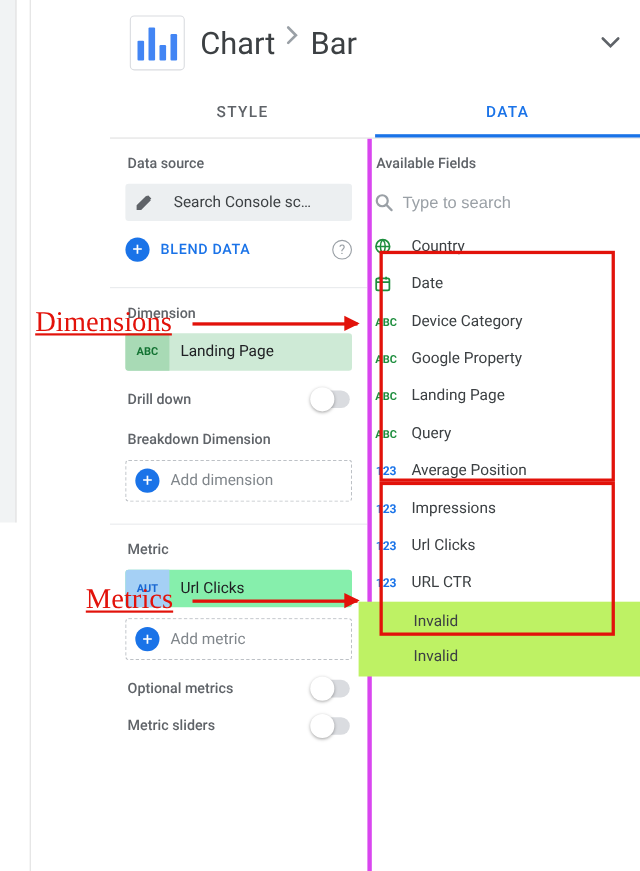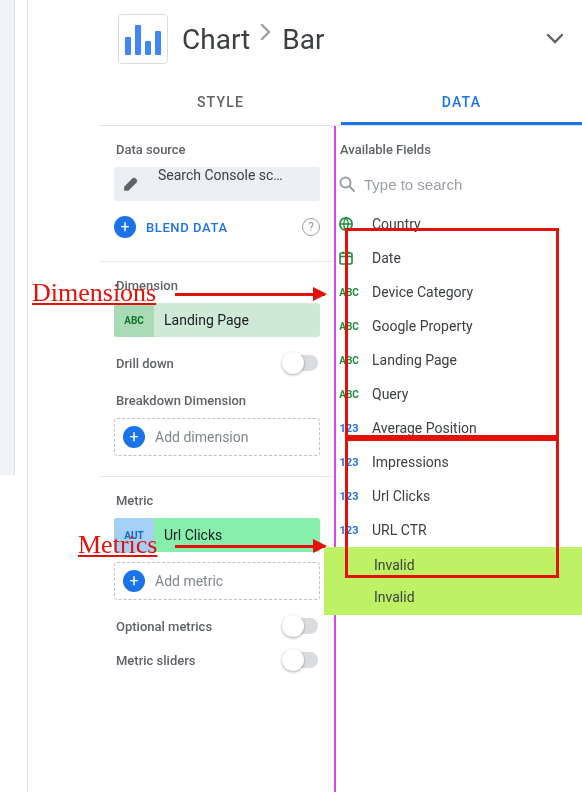--- a/index.html
+++ b/index.html
@@ -106,36 +106,36 @@
     display: flex;
     overflow: hidden;
   }
   .col-left {
     width: 234px;
     padding: 16px 14px 0 14px;
     overflow-y: auto;
   }
   .col-right {
     flex: 1;
-    border-left: 2px solid #d946ef;
+    border-left: 4px solid #d946ef;
     padding: 16px 14px 0 2px;
     position: relative;
   }
 
   .section-title {
     font-size: 13px;
     font-weight: 500;
     color: #5f6368;
     margin: 0 0 10px 2px;
   }
   .section-title.mt { margin-top: 22px; }
 
   
   .ds-chip {
-    display:flex; 
+    display:flex; align-items:center;
     background:#eceff1; height:34px;
     border-radius:3px; padding:0 10px 0 0;
     gap:10px; cursor:pointer;
   }
   .ds-chip .pencil{
     width:34px; height:34px; display:flex;align-items:center;justify-content:center;
     color:#5f6368;
   }
   .ds-chip .label{ color:#3c4043; white-space:nowrap; overflow:hidden; text-overflow:ellipsis; flex:1;}
 

